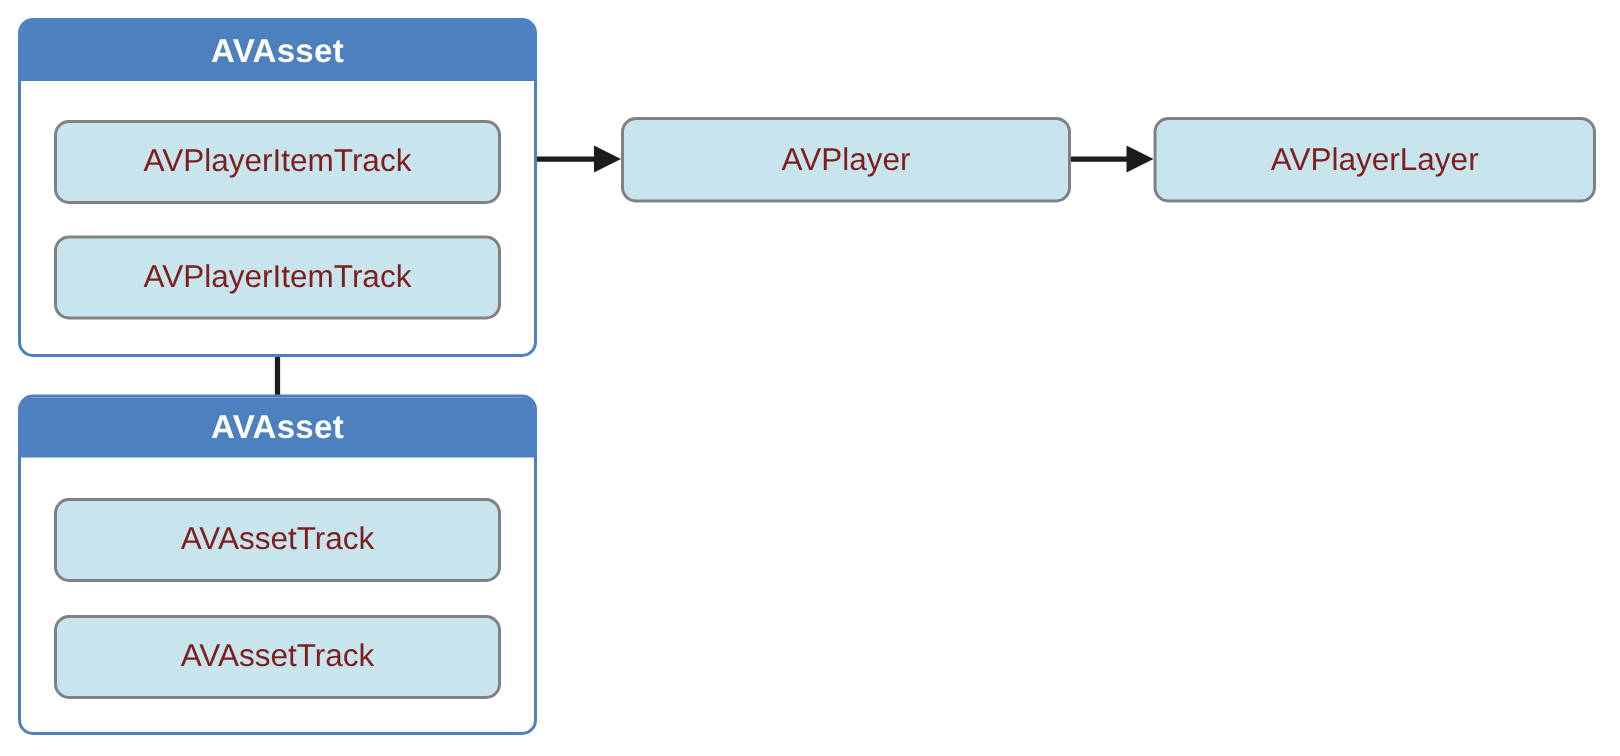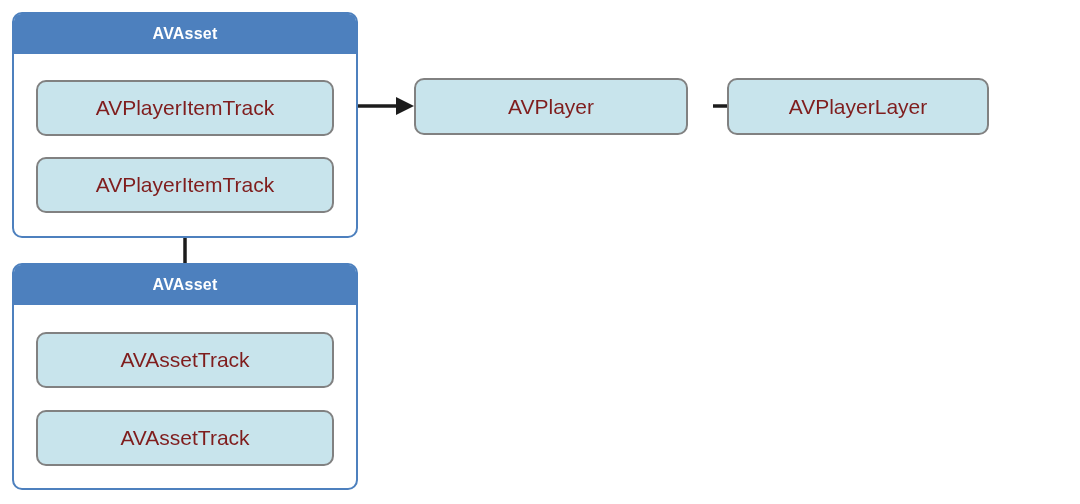--- a/index.html
+++ b/index.html
@@ -39,21 +39,21 @@
     border: 2px solid var(--header-blue);
     border-radius: 10px;
   }
   .group-box .group-header {
     position: absolute;
     left: 0; top: 0; right: 0;
     height: 40px;
     background: var(--header-blue);
     border-radius: 7px 7px 0 0;
     color: #ffffff;
-    font-size: 16px;
+    font-size: 22px;
     font-weight: bold;
     display: flex;
     align-items: center;
     justify-content: center;
     letter-spacing: 0.2px;
   }
   .node {
     position: absolute;
     background: var(--node-fill);
     border: 2px solid var(--node-border);
@@ -83,17 +83,17 @@
     <div class="node" style="left:22px; top:66px; width:298px; height:56px;">AVPlayerItemTrack</div>
     <div class="node" style="left:22px; top:143px; width:298px; height:56px;">AVPlayerItemTrack</div>
   </div>
 
   <div class="group-box" style="left:12px; top:263px; width:346px; height:227px;">
     <div class="group-header">AVAsset</div>
     <div class="node" style="left:22px; top:67px; width:298px; height:56px;">AVAssetTrack</div>
     <div class="node" style="left:22px; top:145px; width:298px; height:56px;">AVAssetTrack</div>
   </div>
 
-  <div class="node" style="left:414px; top:78px; width:274px; height:57px;">AVPlayer</div>
+  <div class="node" style="left:414px; top:78px; width:300px; height:57px;">AVPlayer</div>
 
-  <div class="node" style="left:727px; top:78px; width:262px; height:57px;">AVPlayerLayer</div>
+  <div class="node" style="left:769px; top:78px; width:295px; height:57px;">AVPlayerLayer</div>
 
 </div>
 
 </body></html>

